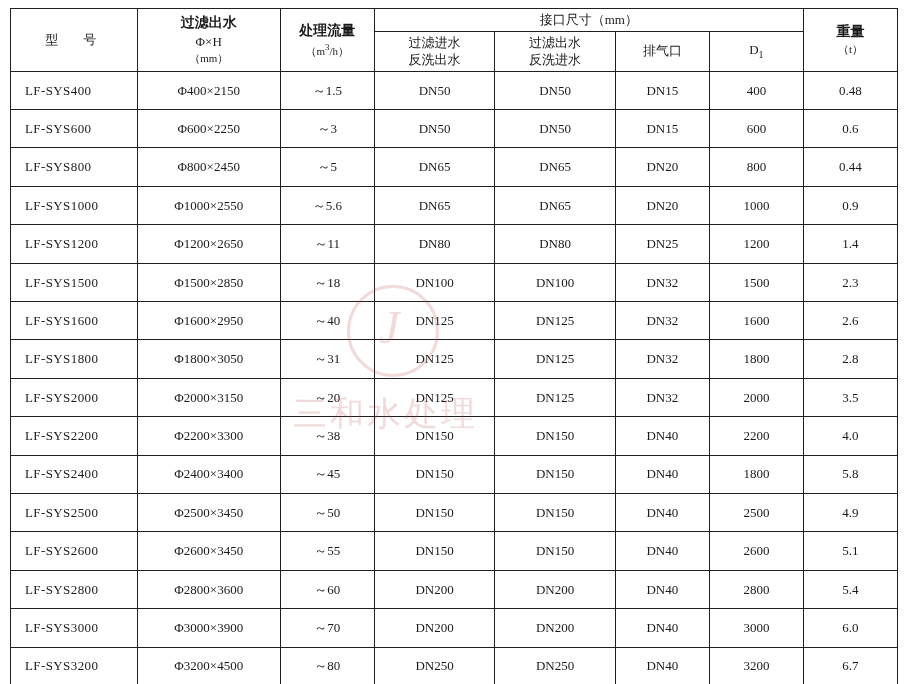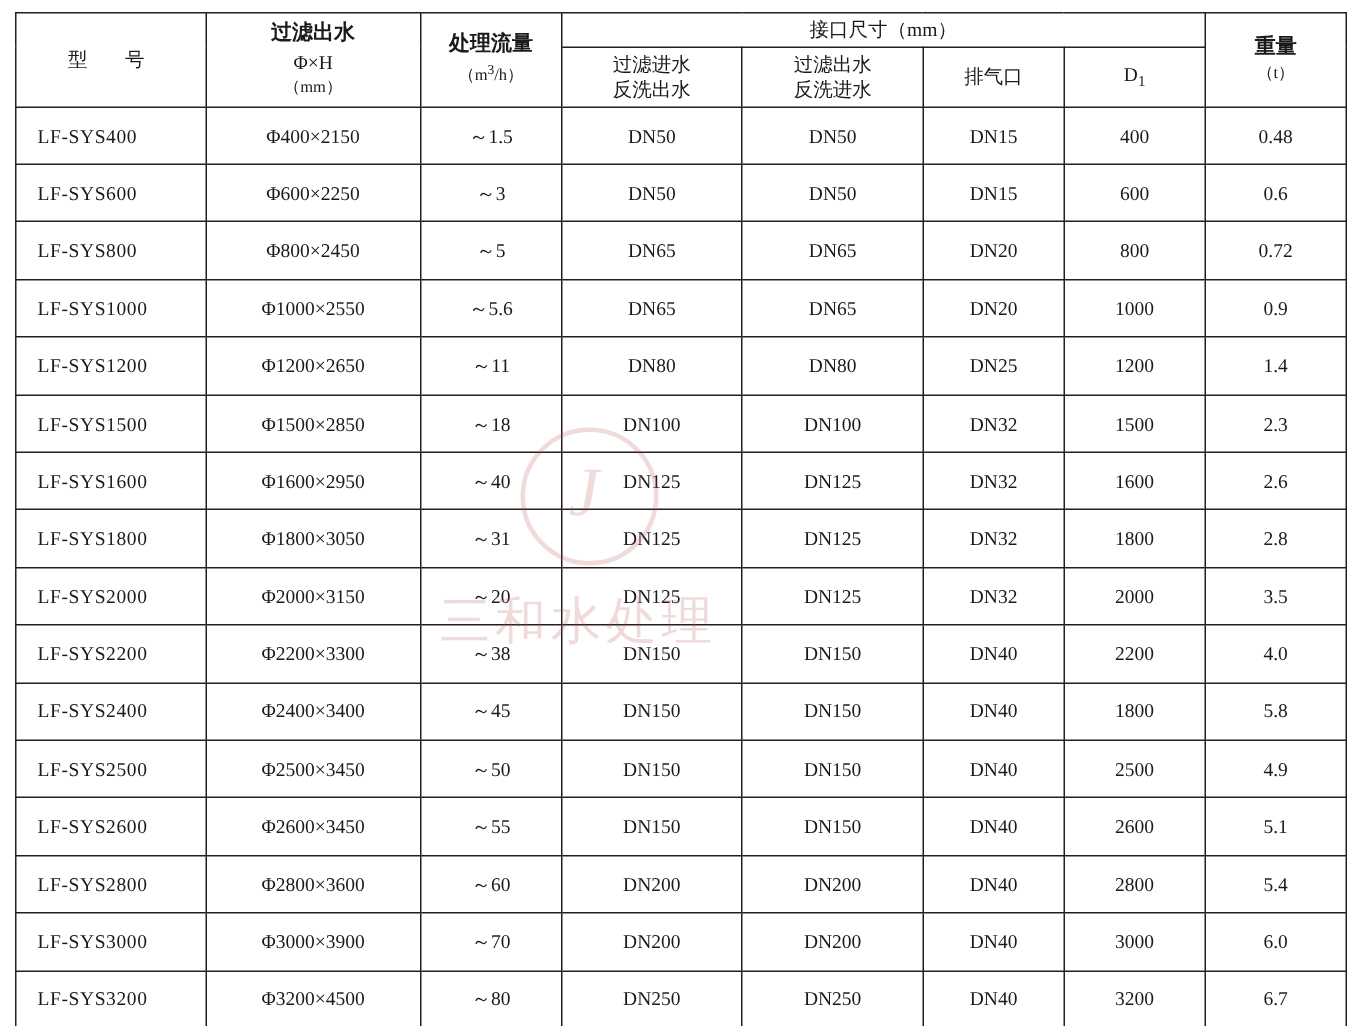--- a/index.html
+++ b/index.html
@@ -182,21 +182,21 @@
           <td>0.6</td>
         </tr>
         <tr>
           <td class="model">LF-SYS800</td>
           <td>Φ800×2450</td>
           <td class="flow-cell">～5</td>
           <td>DN65</td>
           <td>DN65</td>
           <td>DN20</td>
           <td>800</td>
-          <td>0.72</td>
+          <td>0.44</td>
         </tr>
         <tr>
           <td class="model">LF-SYS1000</td>
           <td>Φ1000×2550</td>
           <td class="flow-cell">～5.6</td>
           <td>DN65</td>
           <td>DN65</td>
           <td>DN20</td>
           <td>1000</td>
           <td>0.9</td>

